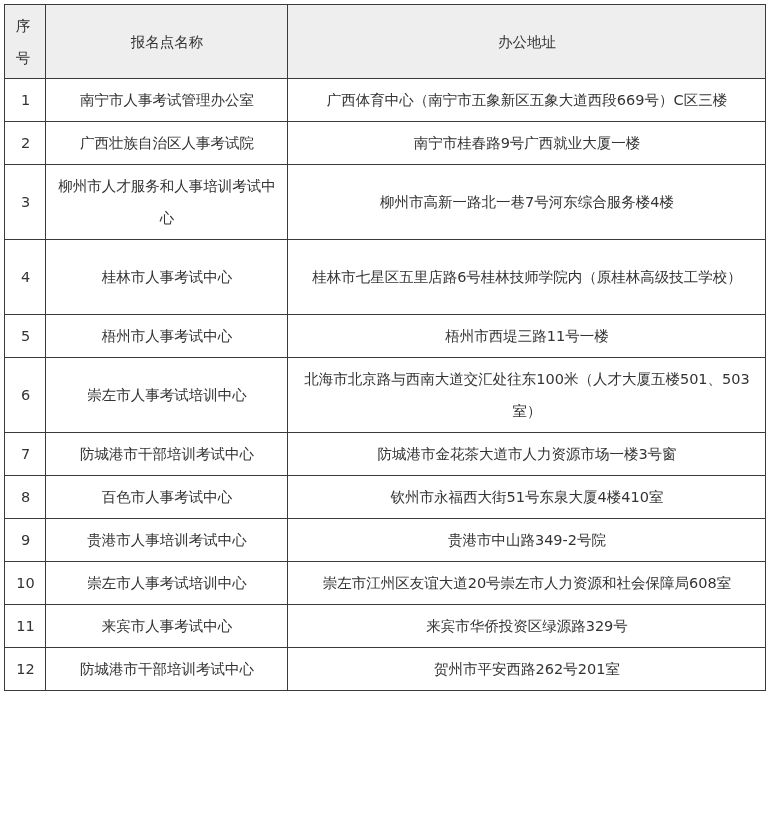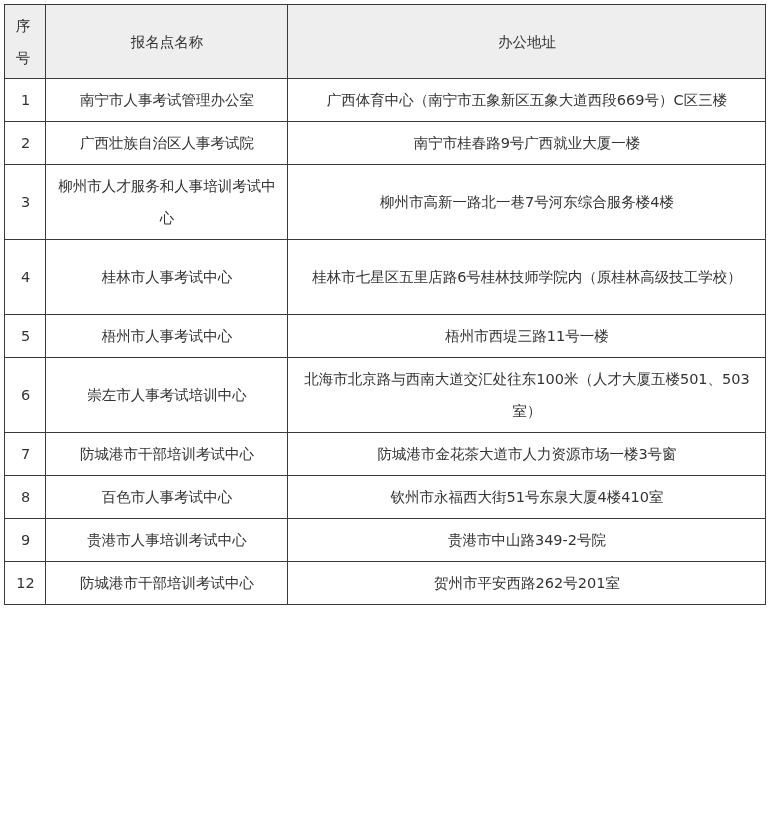--- a/index.html
+++ b/index.html
@@ -106,19 +106,29 @@
         <td>8</td>
         <td>百色市人事考试中心</td>
         <td>钦州市永福西大街51号东泉大厦4楼410室</td>
       </tr>
       <tr class="single">
         <td>9</td>
         <td>贵港市人事培训考试中心</td>
         <td>贵港市中山路349-2号院</td>
       </tr>
       <tr class="single">
+        <td>10</td>
+        <td>崇左市人事考试培训中心</td>
+        <td>崇左市江州区友谊大道20号崇左市人力资源和社会保障局608室</td>
+      </tr>
+      <tr class="single">
+        <td>11</td>
+        <td>来宾市人事考试中心</td>
+        <td>来宾市华侨投资区绿源路329号</td>
+      </tr>
+      <tr class="single">
         <td>12</td>
         <td>防城港市干部培训考试中心</td>
         <td>贺州市平安西路262号201室</td>
       </tr>
     </tbody>
   </table>
 </div>
 
 </body></html>

